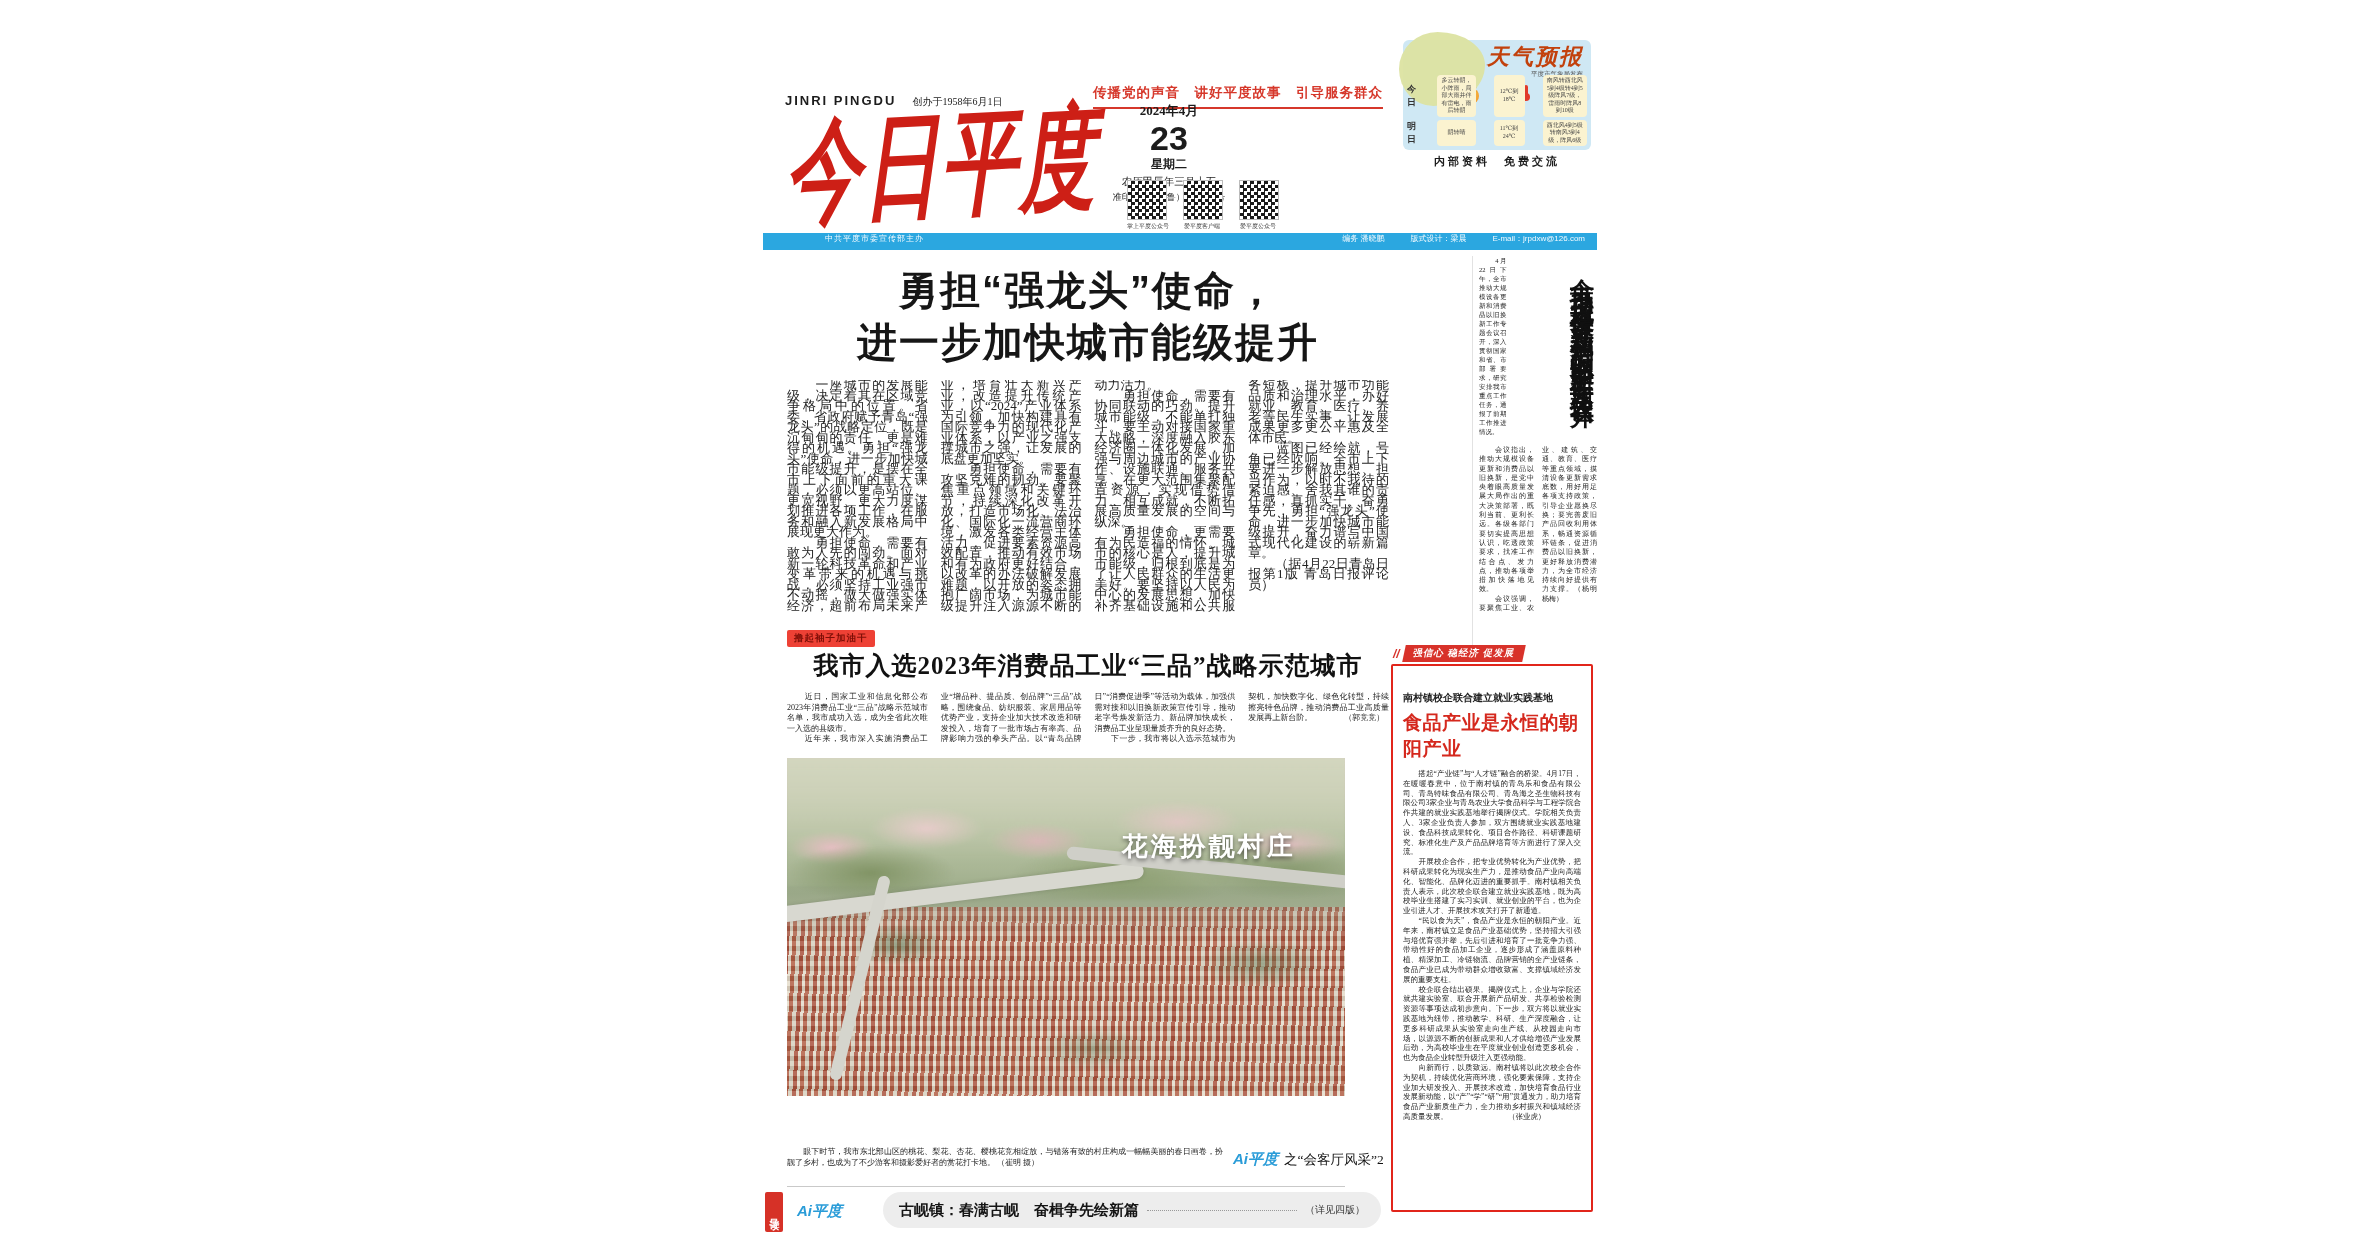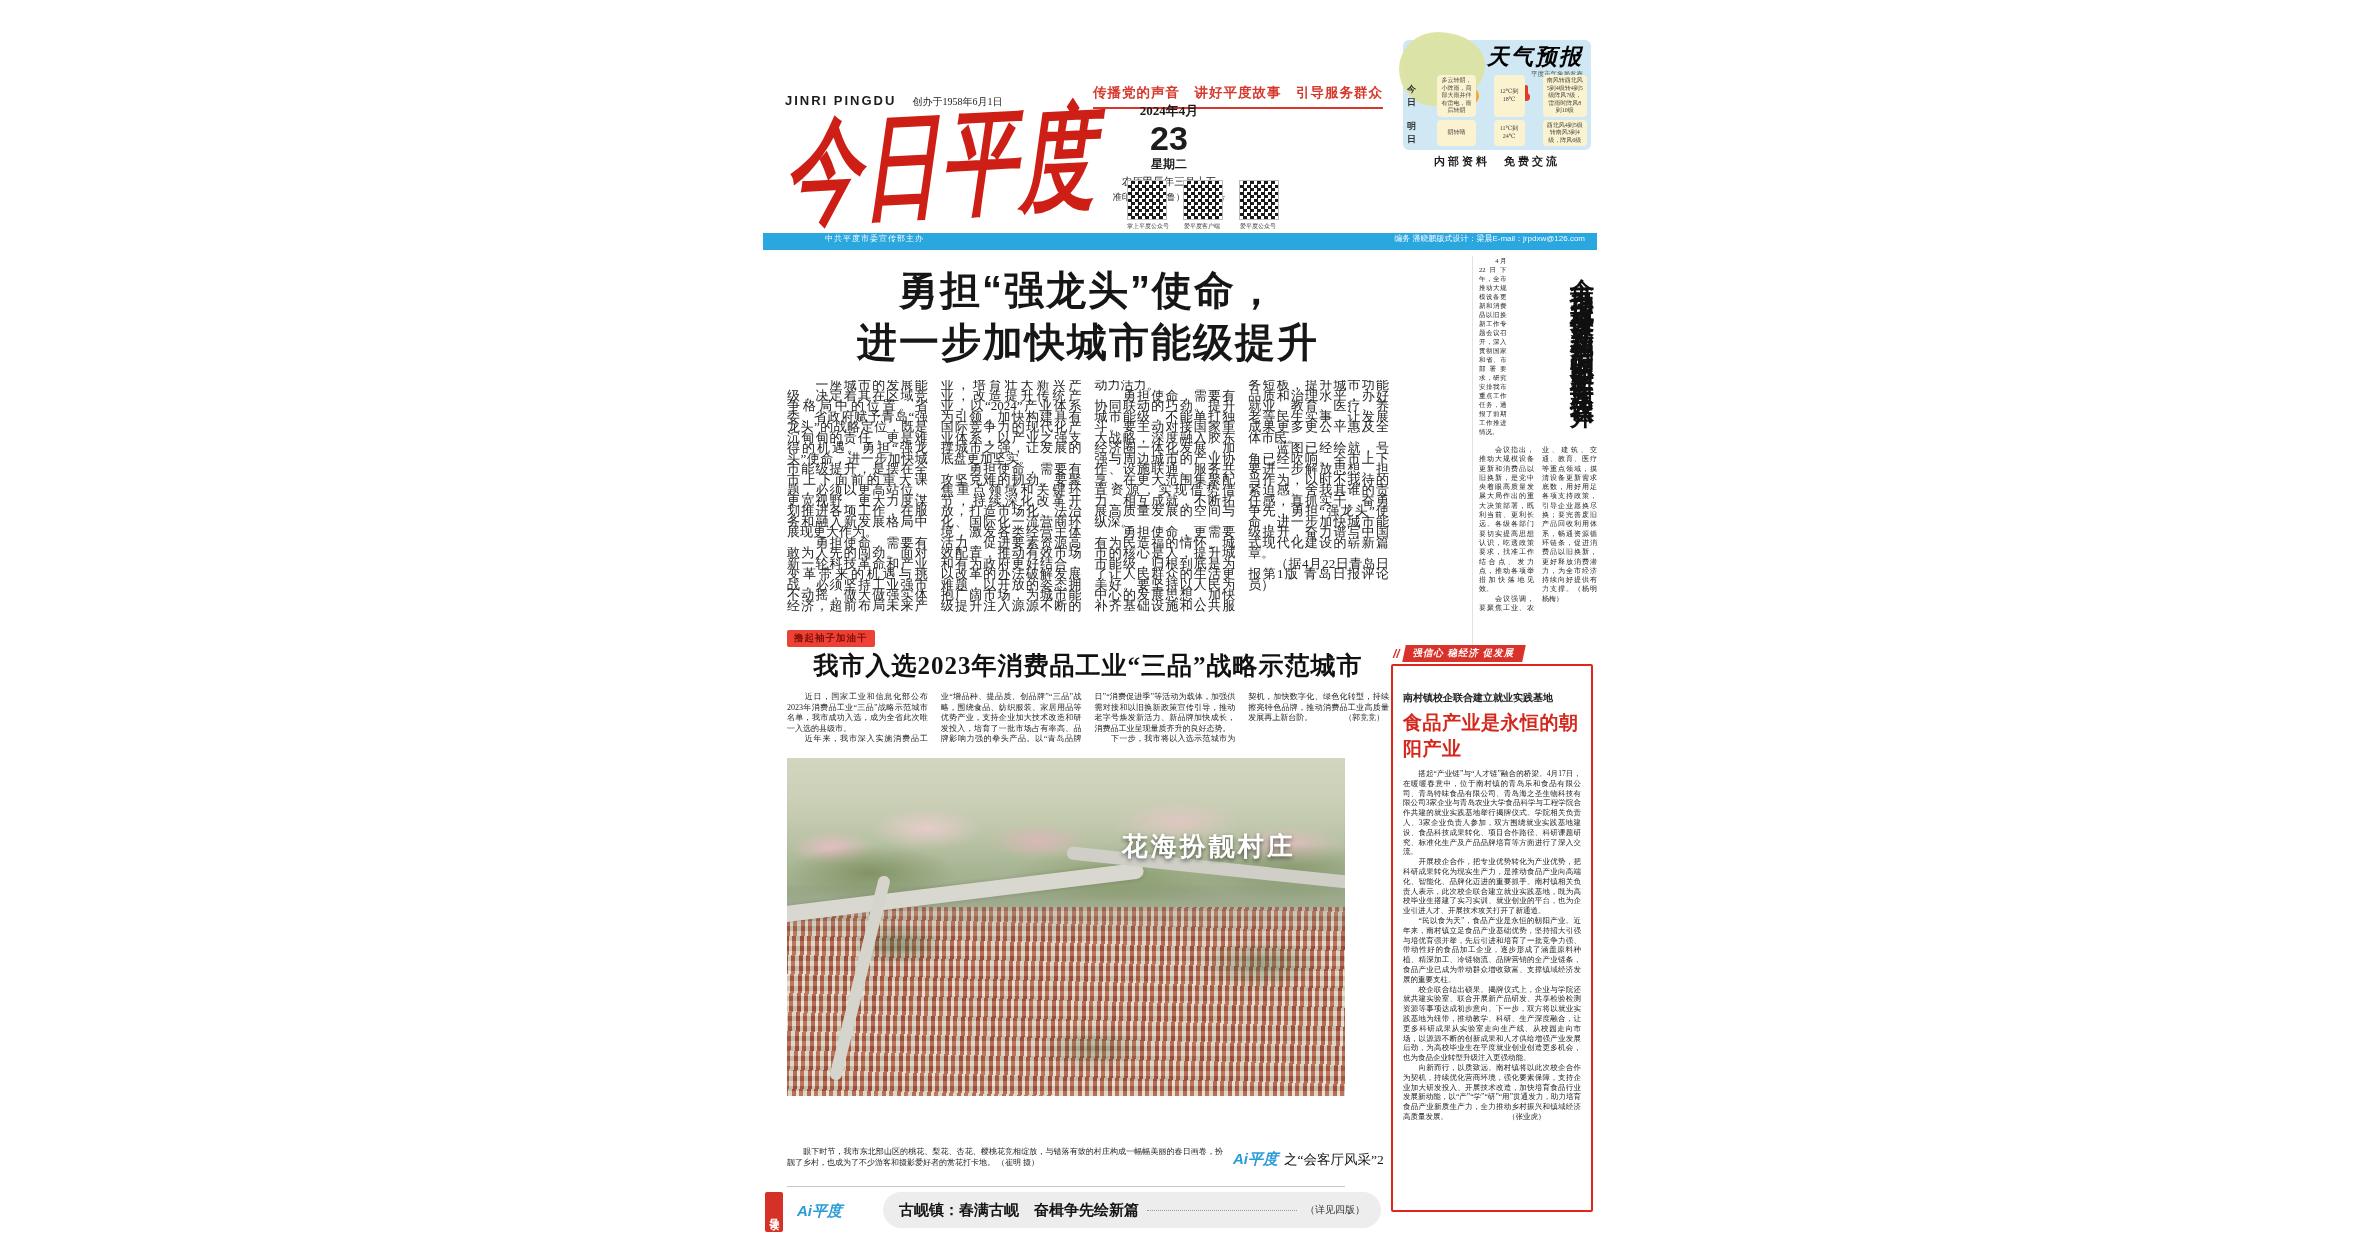--- a/index.html
+++ b/index.html
@@ -27,21 +27,21 @@
   .d-license{font-size:9px;margin-top:2px;}
   .qr-row{left:364px;top:180px;width:170px;display:flex;gap:18px;}
   .qr{width:38px;}
   .qr .code{width:38px;height:38px;border:1px solid #bbb;
       background:repeating-conic-gradient(#1b1b1b 0% 25%,#ffffff 0% 50%) 0 0/7px 7px;}
   .qr .cap{font-size:6px;text-align:center;margin-top:2px;color:#333;white-space:nowrap;}
 
   
   .weather{left:640px;top:40px;width:188px;height:110px;background:#cfe8f4;border-radius:6px;}
   .w-title{position:absolute;right:8px;top:2px;font-family:"Liberation Sans",sans-serif;
-           font-size:22px;font-weight:900;font-style:italic;color:#000000;letter-spacing:2px;}
+           font-size:22px;font-weight:900;font-style:italic;color:#c2410c;letter-spacing:2px;}
   .w-sub{position:absolute;right:8px;top:30px;font-size:6.5px;color:#555;}
   .w-map{position:absolute;left:-4px;top:-8px;width:86px;height:74px;background:#dde3a2;
          border-radius:45% 55% 60% 40%/50% 45% 55% 50%;opacity:.95;}
   .w-map::after{content:"";position:absolute;right:6px;bottom:2px;width:16px;height:16px;
          border-radius:50%;background:radial-gradient(circle at 35% 35%,#ffd24d,#f08a1d);}
   .w-icons{position:absolute;left:64px;top:44px;width:118px;display:flex;justify-content:space-between;align-items:center;}
   .ic-sun{color:#f0a020;font-size:13px;font-family:"DejaVu Sans",sans-serif;}
   .ic-thermo{width:4px;height:13px;background:#e03a2a;border-radius:3px;position:relative;}
   .ic-thermo::after{content:"";position:absolute;left:-2px;bottom:-3px;width:8px;height:8px;border-radius:50%;background:#e03a2a;}
   .ic-flag{color:#d03030;font-size:13px;font-family:"DejaVu Sans",sans-serif;}
@@ -50,21 +50,21 @@
   .w-label{width:20px;font-size:9px;font-weight:bold;color:#333;display:flex;align-items:center;justify-content:center;}
   .w-cell{background:#fbf3d0;border-radius:4px;padding:2px 3px;font-size:6px;line-height:7.5px;
           color:#444;display:flex;align-items:center;justify-content:center;text-align:center;}
   .w-desc{width:52px;} .w-temp{width:40px;} .w-wind{width:62px;}
   .notice{left:640px;top:154px;width:188px;text-align:center;font-size:11px;font-weight:bold;letter-spacing:3px;}
 
   
   .bluebar{left:0;top:233px;width:834px;height:17px;background:#2ba7e0;color:#f2faff;
            font-family:"Liberation Sans",sans-serif;font-size:8px;display:flex;align-items:flex-start;}
   .bb-left{margin-left:62px;letter-spacing:1px;}
-  .bb-right{margin-left:auto;display:flex;margin-right:12px;}
+  .bb-right{margin-left:auto;display:flex;gap:26px;margin-right:12px;}
 
   
   .lead-headline{left:24px;top:264px;width:602px;text-align:center;
       font-family:"Liberation Sans",sans-serif;font-weight:900;font-size:40px;line-height:52px;letter-spacing:2px;color:#161616;}
   .lead-body{left:24px;top:380px;width:602px;height:252px;column-count:4;column-gap:13px;
       font-size:13px;line-height:10.5px;text-align:justify;white-space:pre-wrap;color:#222;overflow:hidden;}
 
   
   .mid-tag{left:24px;top:630px;background:#ee4135;color:#7e0f07;font-weight:bold;font-size:9.5px;
       padding:2px 7px;border-radius:2px;letter-spacing:1px;font-family:"Liberation Sans",sans-serif;}

